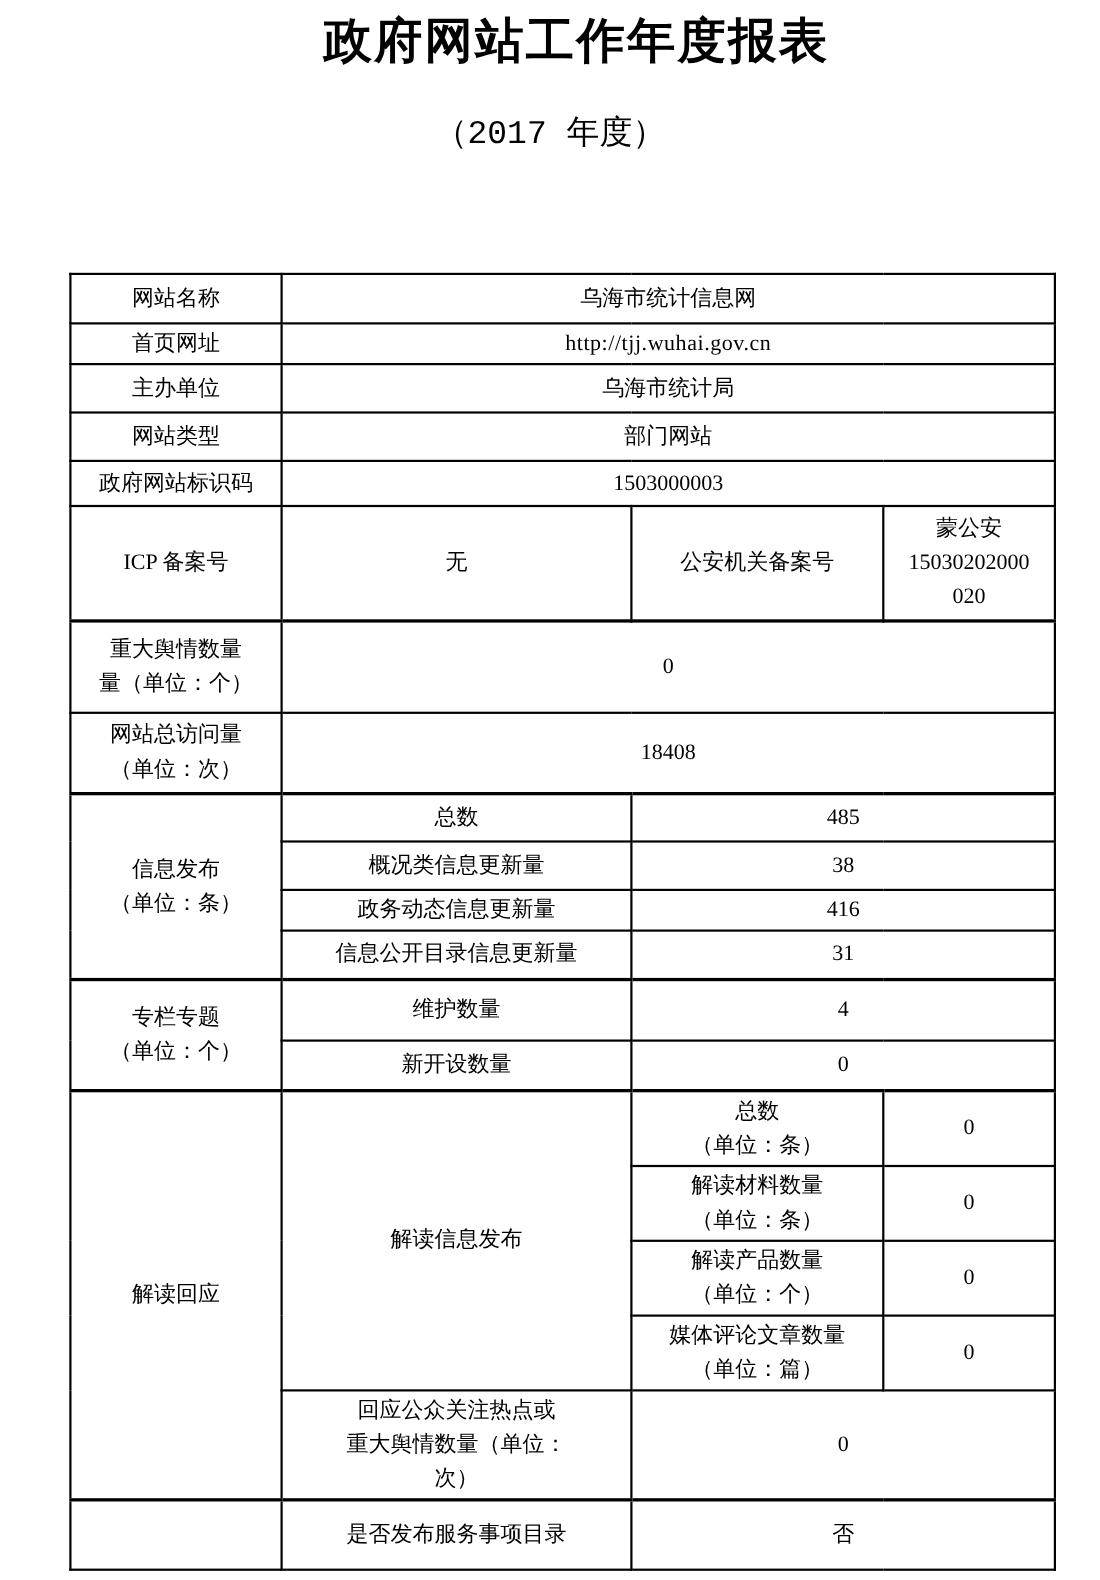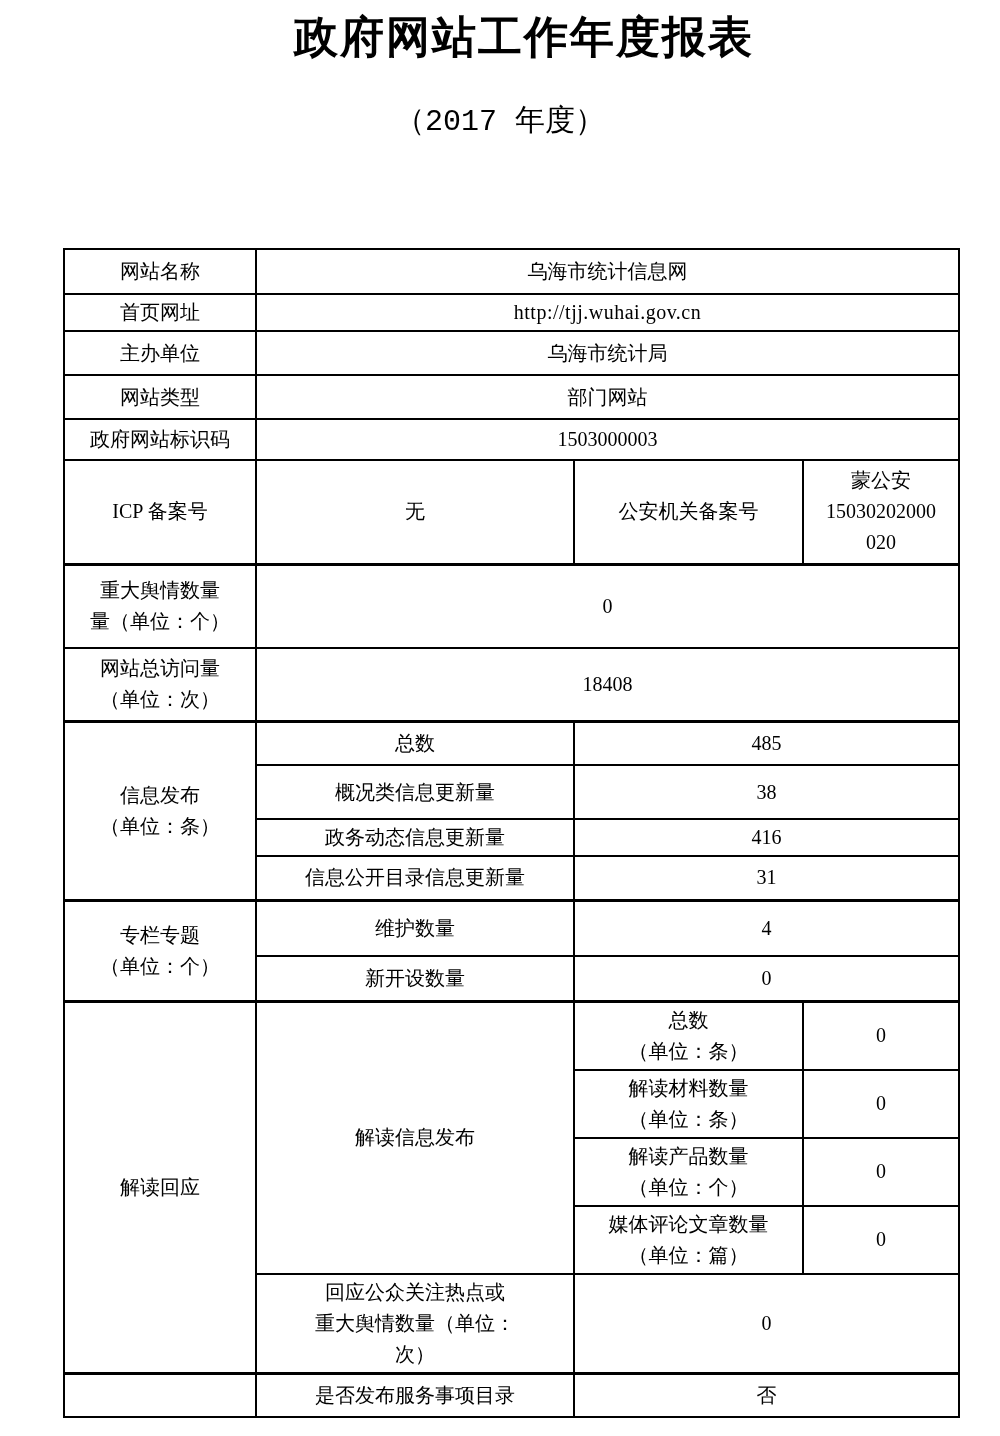--- a/index.html
+++ b/index.html
@@ -133,21 +133,21 @@
 （单位：次）</td>
       <td colspan="3">18408</td>
     </tr>
 
     <tr style="height:44px" class="section-start">
       <td rowspan="4">信息发布
 （单位：条）</td>
       <td>总数</td>
       <td colspan="2">485</td>
     </tr>
-    <tr style="height:54px">
+    <tr style="height:44px">
       <td>概况类信息更新量</td>
       <td colspan="2">38</td>
     </tr>
     <tr style="height:32px">
       <td>政务动态信息更新量</td>
       <td colspan="2">416</td>
     </tr>
     <tr style="height:44px">
       <td>信息公开目录信息更新量</td>
       <td colspan="2">31</td>
@@ -186,21 +186,21 @@
 （单位：篇）</td>
       <td>0</td>
     </tr>
     <tr style="height:98px">
       <td>回应公众关注热点或
 重大舆情数量（单位：
 次）</td>
       <td colspan="2">0</td>
     </tr>
 
-    <tr style="height:44px" class="section-start">
+    <tr style="height:64px" class="section-start">
       <td></td>
       <td>是否发布服务事项目录</td>
       <td colspan="2">否</td>
     </tr>
 
   </tbody>
     </table>
 </div>
 
 </body></html>

